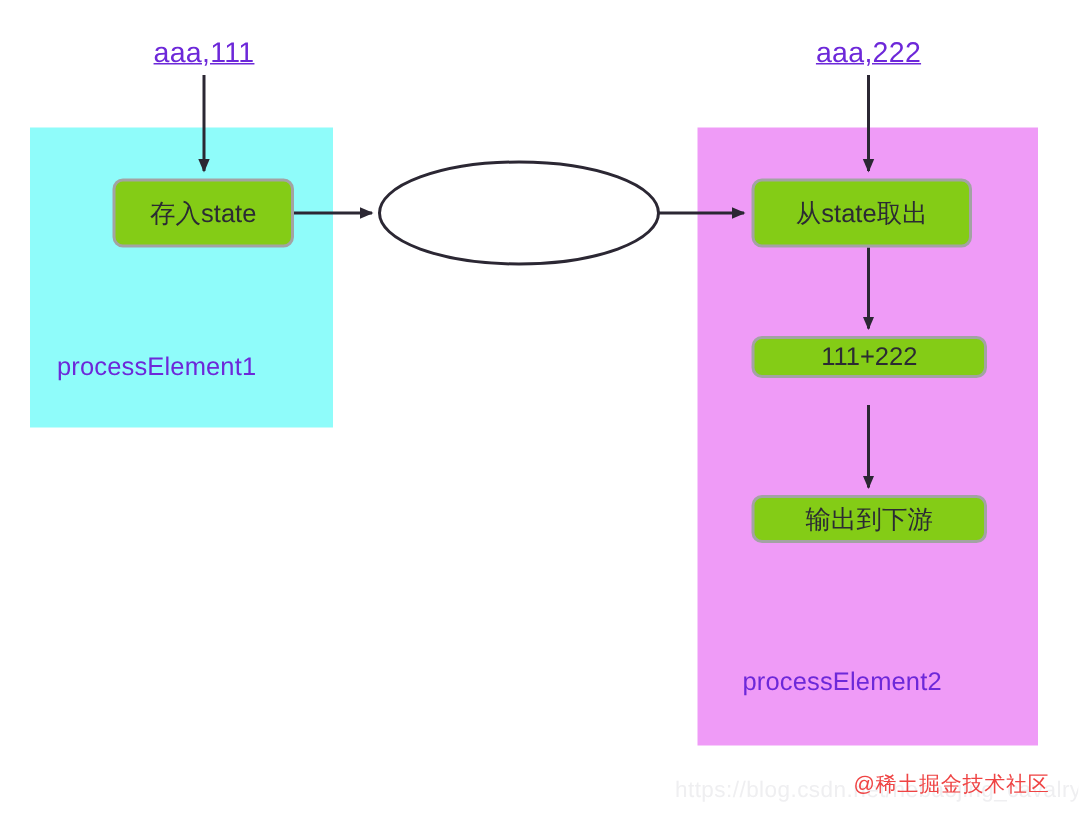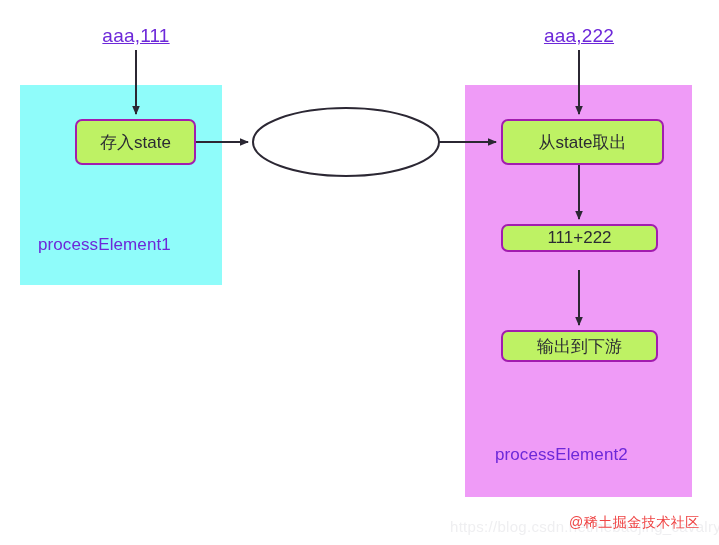--- a/index.html
+++ b/index.html
@@ -31,22 +31,22 @@
   .region-label {
     position: absolute;
     font-size: 17px;
     color: #6d28d9;
     white-space: nowrap;
     letter-spacing: 0.1px;
   }
   .node-box {
     position: absolute;
     box-sizing: border-box;
-    background: #bef264;
-    border: 2px solid #a21caf;
+    background: #84cc16;
+    border: 2px solid #a3a3a3;
     border-radius: 7px;
     display: flex;
     align-items: center;
     justify-content: center;
     font-size: 17px;
     color: #2b2b33;
     white-space: nowrap;
   }
   .io-label {
     position: absolute;
@@ -109,21 +109,21 @@
 
     <line x1="579" y1="165" x2="579" y2="219" stroke="#2b2733" stroke-width="2" marker-end="url(#ah)"></line>
 
     <line x1="579" y1="270" x2="579" y2="325" stroke="#2b2733" stroke-width="2" marker-end="url(#ah)"></line>
   </svg>
 
   <div class="io-label" style="left:136px; top:25px;">aaa,111</div>
   <div class="io-label" style="left:579px; top:25px;">aaa,222</div>
 
   <div class="node-box" style="left:75px; top:119px; width:121px; height:46px;">存入state</div>
-  <div class="node-box" style="left:501px; top:119px; width:163px; height:46px;">从state取出</div>
+  <div class="node-box" style="left:501px; top:119px; width:147px; height:46px;">从state取出</div>
   <div class="node-box" style="left:501px; top:224px; width:157px; height:28px;">111+222</div>
   <div class="node-box" style="left:501px; top:330px; width:157px; height:32px;">输出到下游</div>
 
 
   <div class="region-label" style="left:38px; top:235px;">processElement1</div>
   <div class="region-label" style="left:495px; top:445px;">processElement2</div>
 
   <div class="wm-url" style="left:450px; top:518px;">https://blog.csdn.net/hebaojing_cavalry</div>
   <div class="wm-cn" style="left:559px; top:514px;">@稀土掘金技术社区</div>
 

